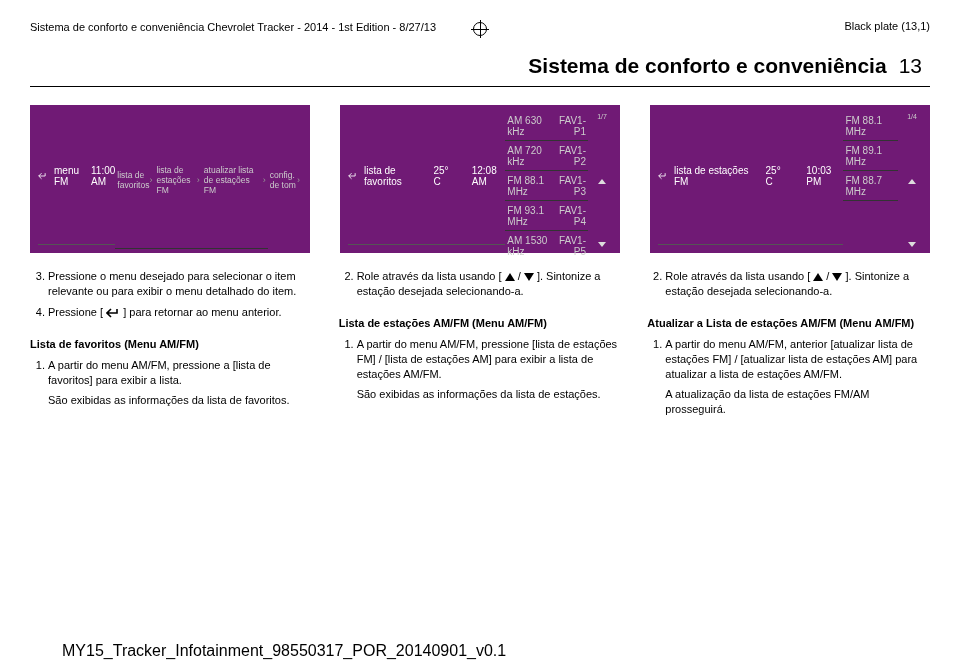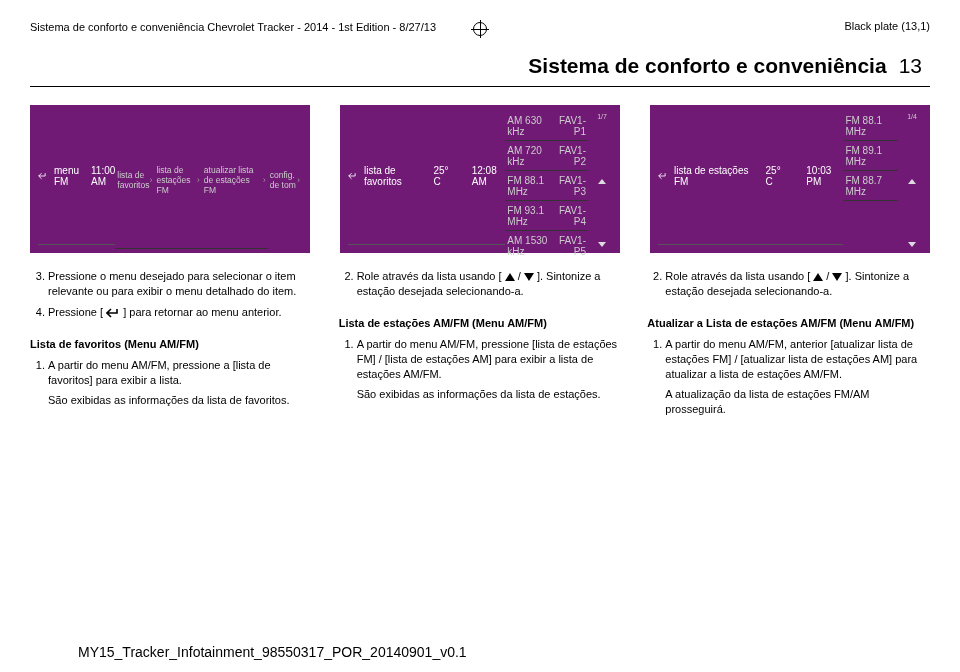--- a/index.html
+++ b/index.html
@@ -123,23 +123,23 @@
       font-size: 11px;
       line-height: 1.35;
     }
     .columns p, .columns ol, .columns h4 { break-inside: avoid; margin-bottom: 6px; }
     .columns ol { padding-left: 18px; }
     .columns li { margin-bottom: 6px; }
     .columns .indent { margin-left: 18px; }
     .columns .subhead { font-weight: bold; margin-top: 17px; margin-bottom: 6px; }
     .footer {
       position: absolute;
-      left: 34px;
+      left: 18px;
       bottom: 12px;
-      font-size: 14px;
+      font-size: 16px;
       padding-left: 44px;
     }
     .inline-tri-up, .inline-tri-down {
       display: inline-block; width: 0; height: 0; vertical-align: middle;
     }
     .inline-tri-up { border-left: 5px solid transparent; border-right: 5px solid transparent; border-bottom: 8px solid #000; }
     .inline-tri-down { border-left: 5px solid transparent; border-right: 5px solid transparent; border-top: 8px solid #000; }
     .inline-return {
       display: inline-flex; vertical-align: middle;
       width: 14px; height: 10px; align-items: center; justify-content: center;

